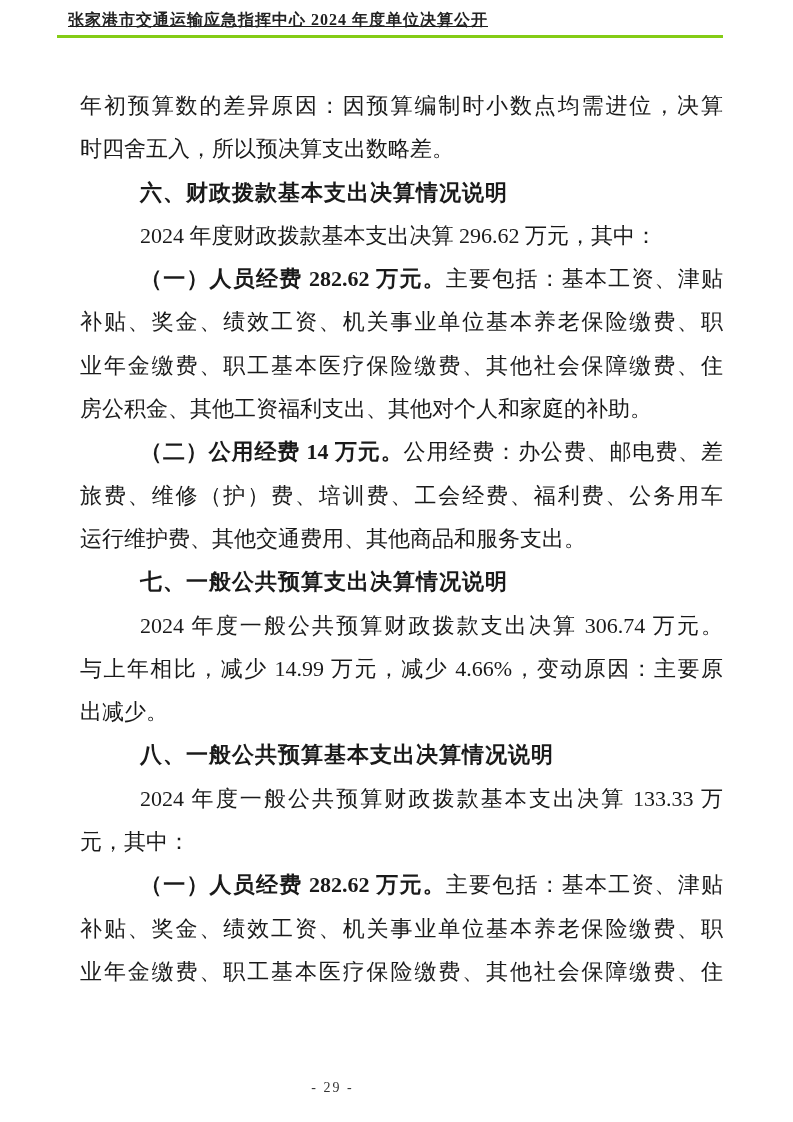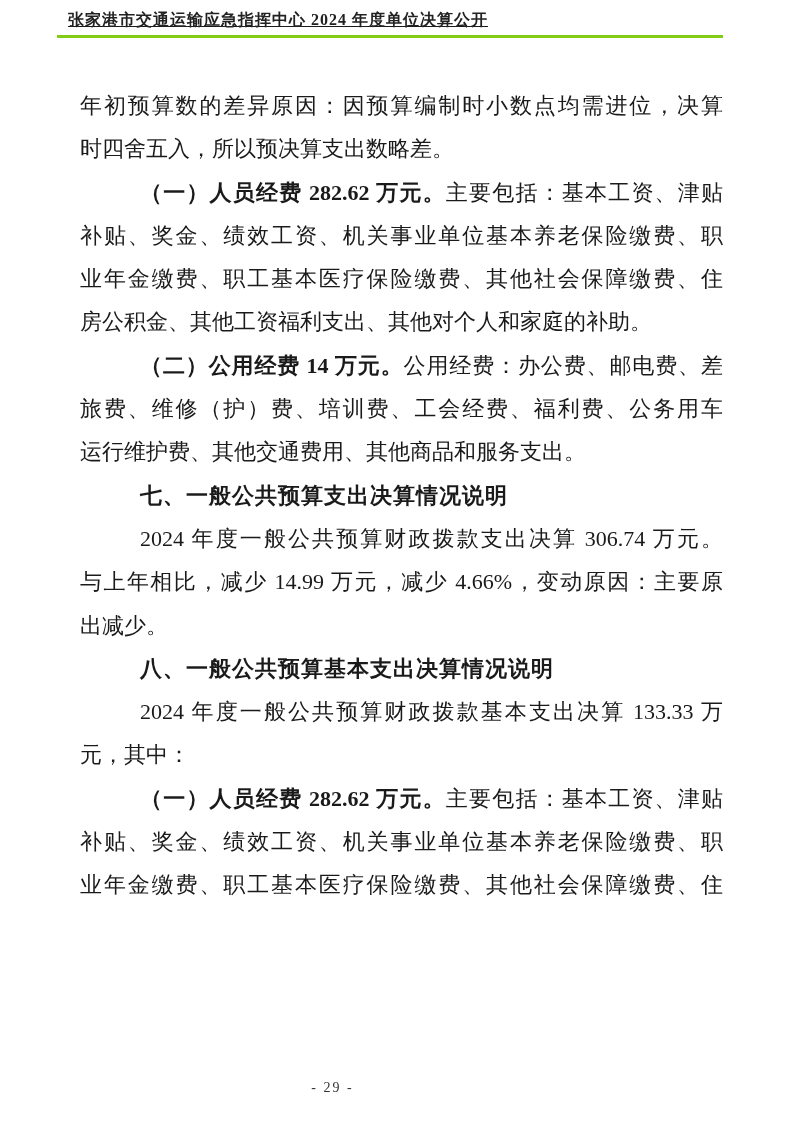--- a/index.html
+++ b/index.html
@@ -79,20 +79,22 @@
 
 <div id="page">
 
   <div id="header">
     <div id="header-title">张家港市交通运输应急指挥中心 2024 年度单位决算公开</div>
   </div>
 
   <div id="content">
       <div class="line stretch"><span>年初预算数的差异原因：因预算编制时小数点均需进位，决算</span></div>
       <div class="line"><span>时四舍五入，所以预决算支出数略差。</span></div>
+      <div class="line indent heading"><span class="seg-bold">六、财政拨款基本支出决算情况说明</span></div>
+      <div class="line indent"><span>2024 年度财政拨款基本支出决算 296.62 万元，其中：</span></div>
       <div class="line stretch indent"><span class="seg-bold">（一）人员经费 282.62 万元。</span><span>主要包括：基本工资、津贴</span></div>
       <div class="line stretch"><span>补贴、奖金、绩效工资、机关事业单位基本养老保险缴费、职</span></div>
       <div class="line stretch"><span>业年金缴费、职工基本医疗保险缴费、其他社会保障缴费、住</span></div>
       <div class="line"><span>房公积金、其他工资福利支出、其他对个人和家庭的补助。</span></div>
       <div class="line stretch indent"><span class="seg-bold">（二）公用经费 14 万元。</span><span>公用经费：办公费、邮电费、差</span></div>
       <div class="line stretch"><span>旅费、维修（护）费、培训费、工会经费、福利费、公务用车</span></div>
       <div class="line"><span>运行维护费、其他交通费用、其他商品和服务支出。</span></div>
       <div class="line indent heading"><span class="seg-bold">七、一般公共预算支出决算情况说明</span></div>
       <div class="line stretch indent"><span>2024 年度一般公共预算财政拨款支出决算 306.74 万元。</span></div>
       <div class="line stretch"><span>与上年相比，减少 14.99 万元，减少 4.66%，变动原因：主要原</span></div>

